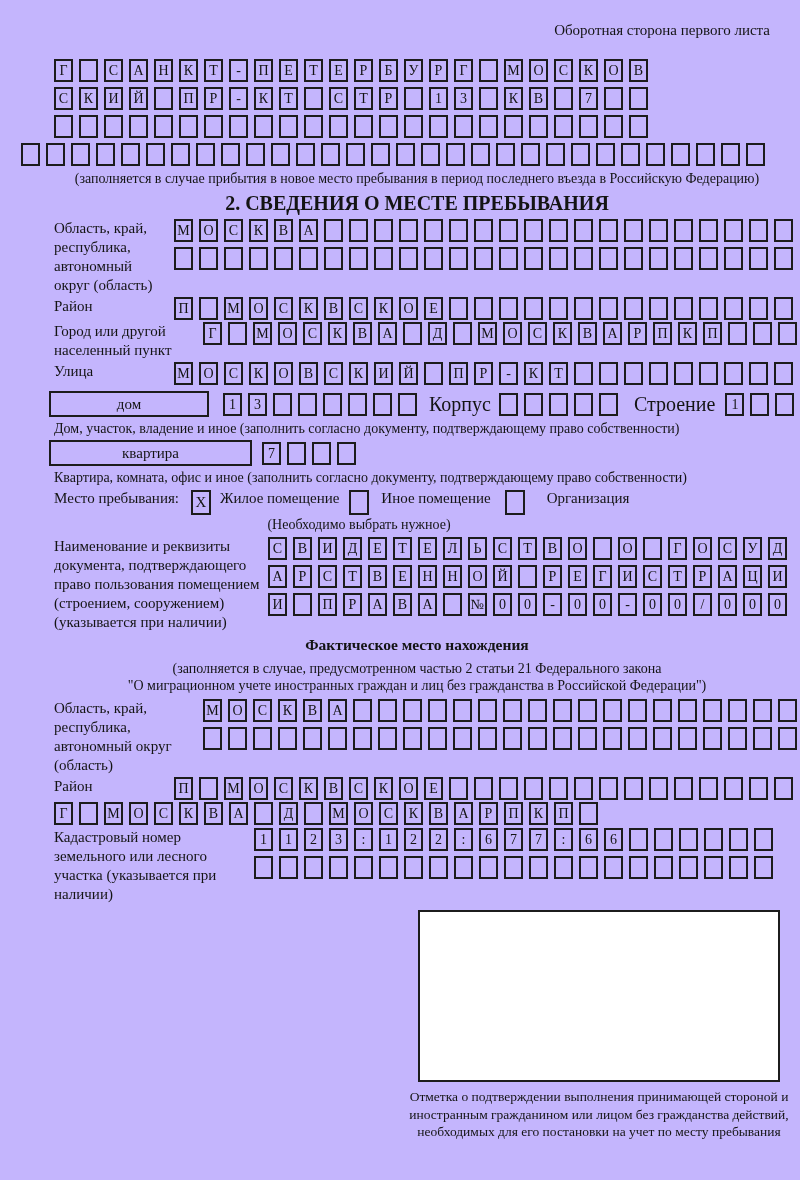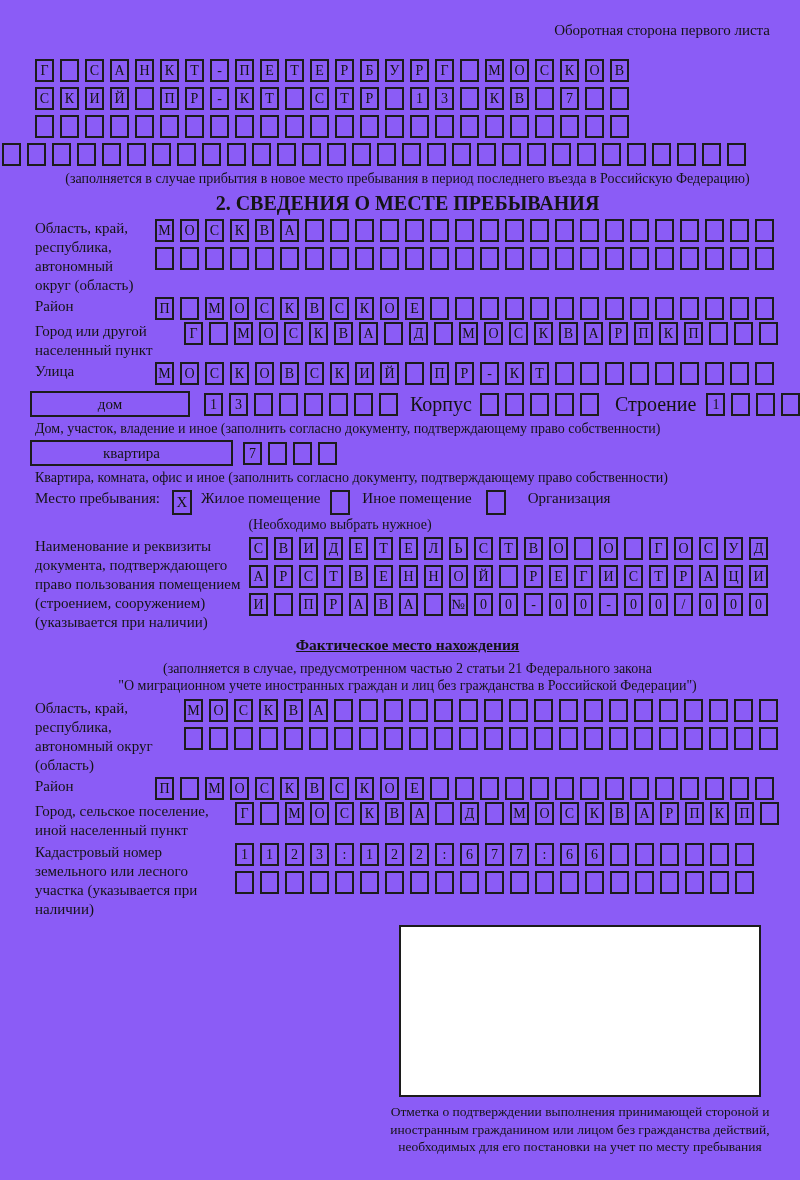--- a/index.html
+++ b/index.html
@@ -1,38 +1,38 @@
 <!DOCTYPE html>
 <html><head>
 <meta charset="utf-8">
 <style>
   html,body{margin:0;padding:0;background:#fff;}
   .page{
     width:800px;height:1180px;box-sizing:border-box;position:relative;
-    background:#8b5cf6;color:#141414;
+    background:#c4b5fd;color:#141414;
     font-family:"Liberation Serif","DejaVu Serif",serif;
-    padding:22px 20px 0 35px;overflow:hidden;
+    padding:22px 20px 0 54px;overflow:hidden;
   }
   .header-note{text-align:right;font-size:15px;padding-right:10px;margin-bottom:20px;}
   .frow{display:flex;align-items:flex-start;}
   .flabel{font-size:15px;line-height:19px;flex:0 0 auto;padding-right:6px;box-sizing:border-box;}
   .w140{width:140px;} .w120{width:120px;} .w149{width:149px;} .w214{width:214px;} .w200{width:200px;}
   .cellcol{display:flex;flex-direction:column;gap:5px;}
   .cells{display:flex;gap:6px;flex:0 0 auto;}
   .cell{
     width:19px;height:23px;box-sizing:border-box;border:2px solid #1c1c1c;
     font-size:14px;line-height:19px;text-align:center;flex:0 0 auto;
     font-family:"Liberation Serif","DejaVu Serif",serif;
   }
   .bleed{margin-left:-33px;margin-top:5px;}
   .caption{font-size:14px;line-height:17px;}
   .center{text-align:center;}
   .mt2{margin-top:2px;} .mt3{margin-top:3px;} .mt4{margin-top:4px;} .mt5{margin-top:5px;} .mt6{margin-top:6px;}
   .sec-title{font-size:20px;font-weight:bold;text-align:center;margin:5px 0 4px 0;}
-  .sub-title{font-size:15.5px;font-weight:bold;text-align:center;margin:4px 0 6px 0;text-decoration:underline;}
+  .sub-title{font-size:15.5px;font-weight:bold;text-align:center;margin:4px 0 6px 0;}
   .house-row{display:flex;align-items:center;}
   .neg5{margin-left:-5px;}
   .wbox{height:26px;box-sizing:border-box;border:2px solid #1c1c1c;text-align:center;
         font-size:15px;line-height:22px;flex:0 0 auto;}
   .dom{width:160px;} .kv{width:203px;}
   .ml14{margin-left:14px;} .ml10{margin-left:10px;}
   .inline-label{font-size:20px;flex:0 0 auto;}
   .kor{margin:0 8px 0 12px;} .str{margin:0 10px 0 16px;}
   .stay-row{display:flex;align-items:flex-start;font-size:15px;}
   .checkbox{
@@ -536,21 +536,20 @@
         <span class="cell"></span>
         <span class="cell"></span>
         <span class="cell"></span>
         <span class="cell"></span>
         <span class="cell"></span>
         <span class="cell"></span>
       </div>
   </div>
 
   <div class="frow mt2">
-    <div class="flabel w200">Город, сельское поселение, иной населенный пункт</div>
     <div class="cells">
         <span class="cell">Г</span>
         <span class="cell"></span>
         <span class="cell">М</span>
         <span class="cell">О</span>
         <span class="cell">С</span>
         <span class="cell">К</span>
         <span class="cell">В</span>
         <span class="cell">А</span>
         <span class="cell"></span>

